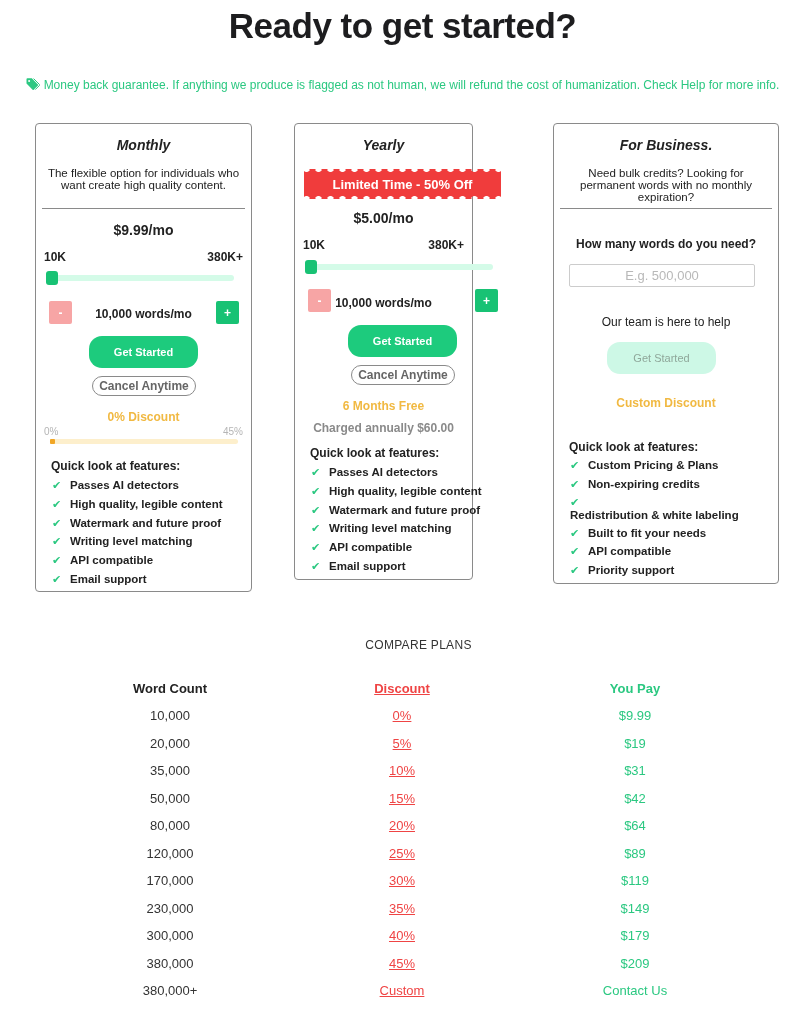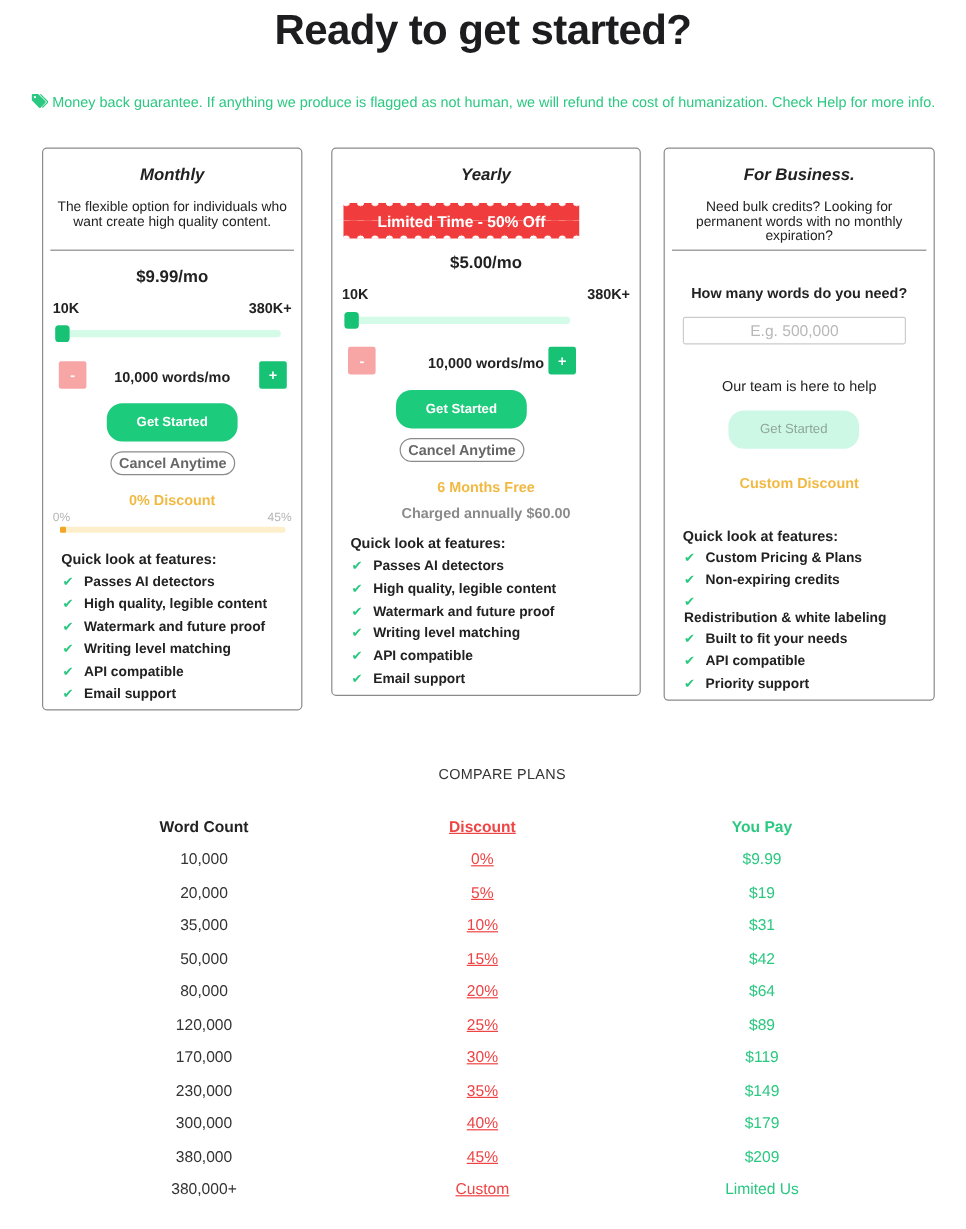--- a/index.html
+++ b/index.html
@@ -8,21 +8,21 @@
 
   .page-title { position: absolute; top: 6px; left: 0; width: 805px; text-align: center;
     font-size: 35px; font-weight: 700; color: #1d1d1f; letter-spacing: -0.5px; }
 
   .guarantee { position: absolute; top: 78px; left: 0; width: 805px; text-align: center;
     font-size: 12px; color: #2bc881; white-space: nowrap; }
   .guarantee .tag-icon { display: inline-block; vertical-align: -2px; margin-right: 4px; }
 
   .card { position: absolute; top: 123px; border: 1.5px solid #8a8a8a; border-radius: 4px; background: #fff; }
   .card-monthly { left: 35px; width: 217px; height: 469px; }
-  .card-yearly { left: 276px; width: 258px; height: 457px; }
+  .card-yearly { left: 294px; width: 179px; height: 457px; }
   .card-business { left: 553px; width: 226px; height: 461px; }
 
   .card-title { position: absolute; left: 0; width: 100%; text-align: center; font-size: 14px; font-weight: 700; color: #222; font-style: italic; }
   .card-desc { position: absolute; left: 10px; right: 10px; text-align: center; font-size: 11.5px; line-height: 12px; color: #222; }
   .divider { position: absolute; left: 6px; right: 6px; height: 1px; background: #8a8a8a; }
   .price { position: absolute; left: 0; width: 100%; text-align: center; font-size: 14px; font-weight: 700; color: #222; }
 
   .range-label { position: absolute; font-size: 12px; font-weight: 700; color: #222; }
   .slider-track { position: absolute; height: 6px; background: #d4fbe8; border-radius: 3px; }
   .slider-thumb { position: absolute; width: 12px; height: 14px; background: #18c274; border-radius: 3px; }
@@ -205,15 +205,15 @@
     <div class="cell">$9.99</div>
     <div class="cell">$19</div>
     <div class="cell">$31</div>
     <div class="cell">$42</div>
     <div class="cell">$64</div>
     <div class="cell">$89</div>
     <div class="cell">$119</div>
     <div class="cell">$149</div>
     <div class="cell">$179</div>
     <div class="cell">$209</div>
-    <div class="cell">Limited Us</div>
+    <div class="cell">Contact Us</div>
   </div>
 </div>
 
 </body></html>

